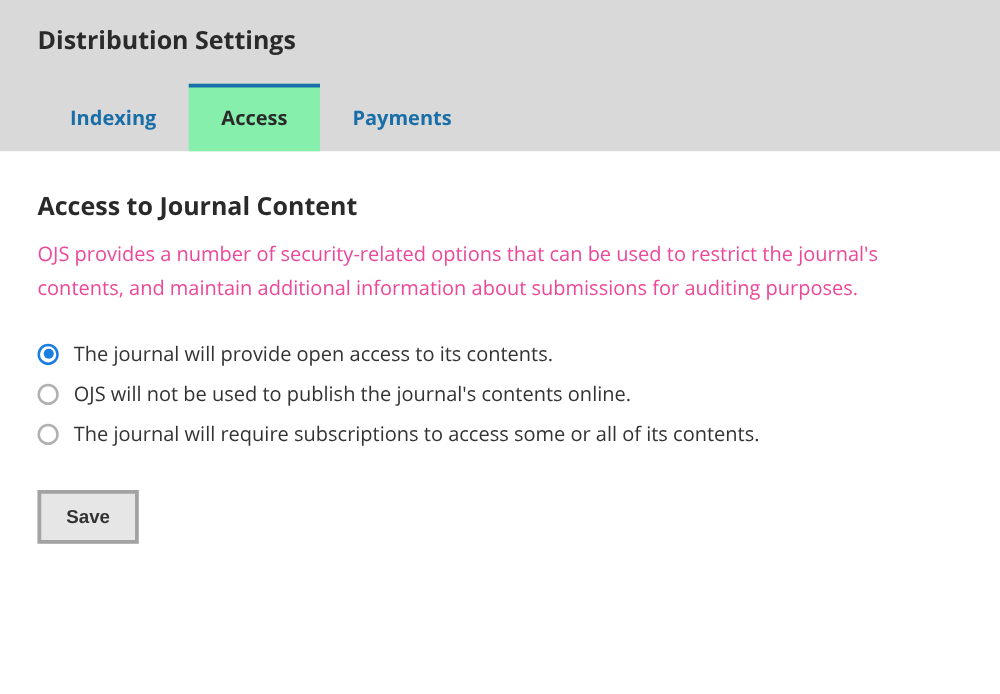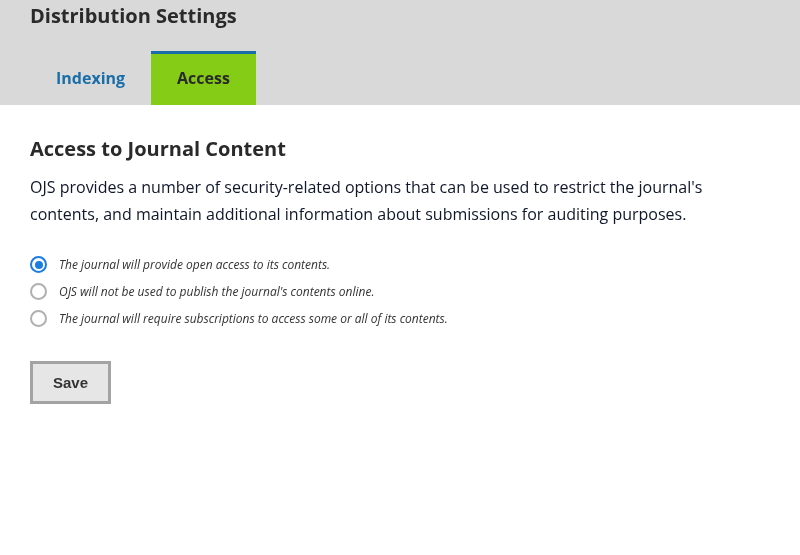--- a/index.html
+++ b/index.html
@@ -9,21 +9,21 @@
     }
     body {
       font-family: -apple-system, BlinkMacSystemFont, "Segoe UI", "Open Sans", sans-serif;
       background: #ffffff;
       width: 800px;
       height: 555px;
       color: #333;
     }
     .header {
       background: #d9d9d9;
-      padding: 2px 30px 0 30px;
+      padding: 18px 30px 0 30px;
     }
     .page-title {
       font-size: 20px;
       font-weight: 700;
       color: #2a2a2a;
       margin-bottom: 22px;
     }
     .tabs {
       display: flex;
       gap: 0;
@@ -31,37 +31,37 @@
     .tab {
       padding: 16px 26px;
       font-size: 16px;
       font-weight: 700;
       color: #1a6ea8;
       cursor: pointer;
       border: none;
       background: transparent;
     }
     .tab.active {
-      background: #84cc16;
+      background: #86efac;
       color: #2a2a2a;
       border-top: 3px solid #1a6ea8;
       padding-top: 13px;
     }
     .content {
       padding: 30px 30px 20px 30px;
     }
     .section-title {
       font-size: 20px;
       font-weight: 700;
       color: #2a2a2a;
       margin-bottom: 12px;
     }
     .description {
       font-size: 16px;
-      color: #0f172a;
+      color: #ec4899;
       line-height: 1.7;
       margin-bottom: 28px;
     }
     .options {
       display: flex;
       flex-direction: column;
       gap: 10px;
       margin-bottom: 34px;
     }
     .option-row {
@@ -103,42 +103,42 @@
       cursor: pointer;
     }
     .checkbox svg {
       width: 12px;
       height: 12px;
       stroke: #ffffff;
       stroke-width: 3;
       fill: none;
     }
     .option-label {
-      font-size: 12px;
+      font-size: 16px;
       color: #333;
-      font-style: italic;
     }
     .save-btn {
       padding: 10px 20px;
       background: #e6e6e6;
       border: 3px solid #a3a3a3;
       font-size: 15px;
       font-weight: 700;
       color: #333;
       cursor: pointer;
     }
   </style>
 </head>
 <body>
 
 <div class="header">
   <h1 class="page-title">Distribution Settings</h1>
   <div class="tabs">
     <div class="tab">Indexing</div>
     <div class="tab active">Access</div>
+    <div class="tab">Payments</div>
   </div>
 </div>
 
 <div class="content">
   <h2 class="section-title">Access to Journal Content</h2>
   <p class="description">OJS provides a number of security-related options that can be used to restrict the journal's contents, and maintain additional information about submissions for auditing purposes.</p>
 
   <div class="options">
     <div class="option-row">
       <span class="radio checked"></span>

